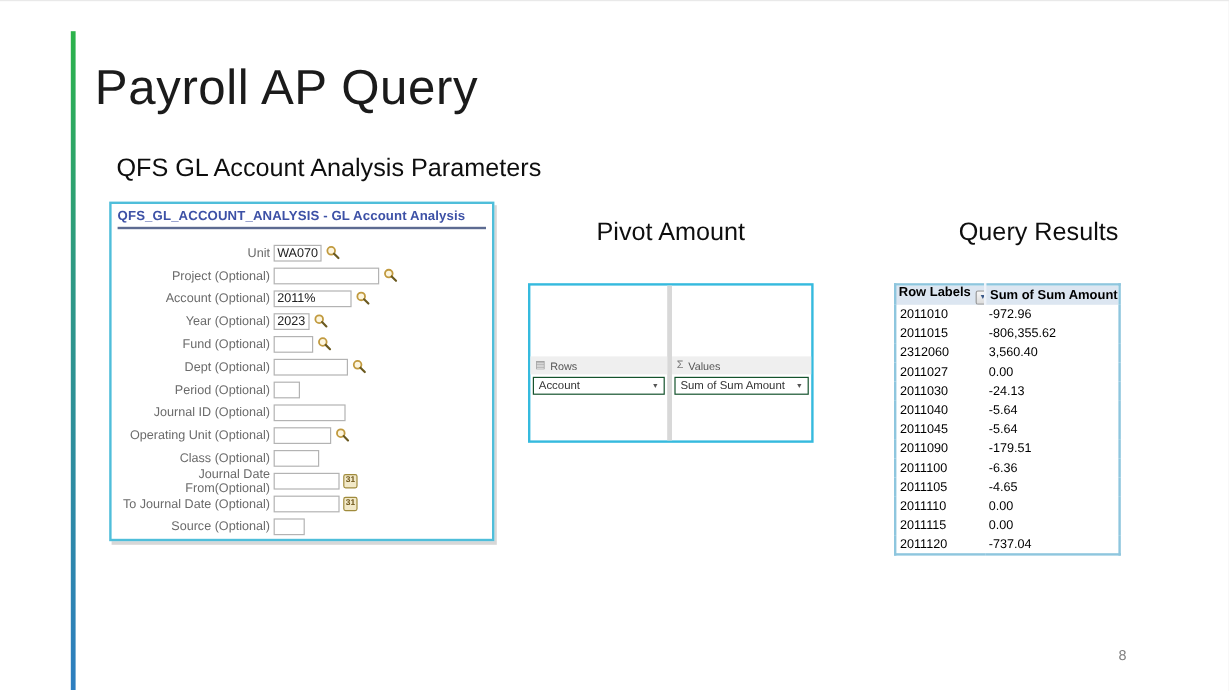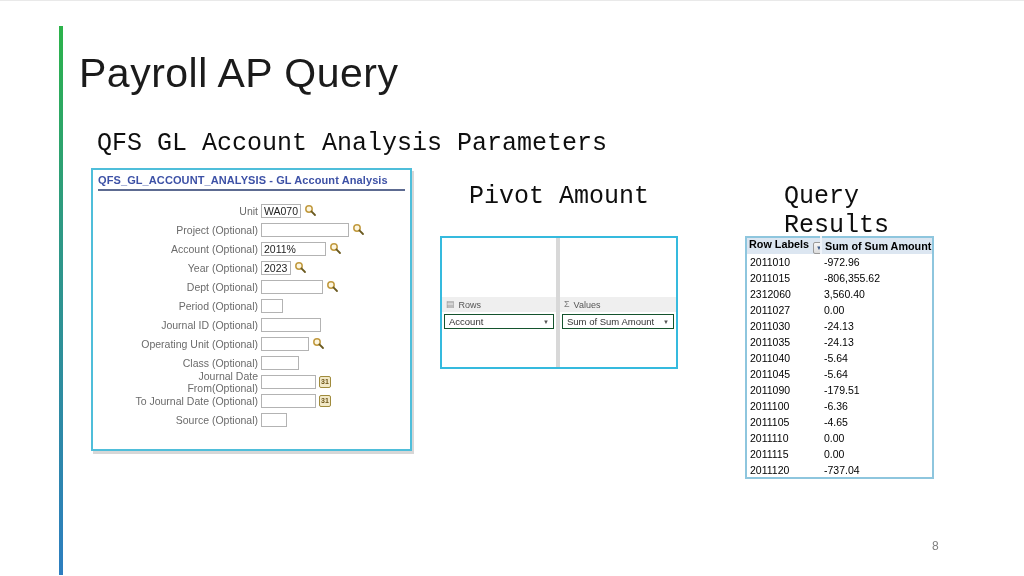--- a/index.html
+++ b/index.html
@@ -10,37 +10,37 @@
     overflow:hidden; margin:1px auto;
   }
   .accent-bar {
     position:absolute; left:59px; top:25px; width:4px; height:549px;
     background:linear-gradient(to bottom, #2cb34a 0%, #2e9a82 35%, #2d7ec0 100%);
   }
   .slide-title {
     position:absolute; left:79px; top:50px; font-size:41px; font-weight:400;
     color:#1b1b1b; line-height:1.1; letter-spacing:0.5px;
   }
-  .section-heading { position:absolute; font-size:25px; color:#0e0e0e;font-family:Liberation Mono, monospace; }
+  .section-heading { position:absolute; font-size:21px; color:#0e0e0e; }
   .subtitle { left:97px; top:128px; }
   .pivot-heading { left:440px; top:181px; width:238px; text-align:center; }
-  .results-heading { left:784px; top:181px; width:187px; text-align:left; }
+  .results-heading { left:745px; top:181px; width:187px; text-align:right; }
 
   
   .form-box {
     position:absolute; left:91px; top:167px; width:321px; height:283px;
     border:2px solid #4fbeda; background:#fff;
     box-shadow:2px 3px 0 rgba(140,140,140,0.35);
   }
   .form-title {
     margin:4px 5px 0 5px; padding-bottom:3px;
     font-size:11px; font-weight:bold; color:#3d51a6;
     border-bottom:2px solid #5d6b91; letter-spacing:0.1px;
   }
-  .form-fields { position:absolute; top:31px; left:0; right:0;padding-left:33px; }
+  .form-fields { position:absolute; top:31px; left:0; right:0; }
   .field-row { height:19px; display:flex; align-items:center; }
   .field-label {
     width:135px; flex:none; text-align:right; padding-right:3px;
     font-size:10.5px; color:#6b6b6b;
   }
   .field-input {
     height:14px; border:1px solid #b3b3b3; background:#fff;
     font-family:"Liberation Sans", sans-serif; font-size:10.5px; color:#222;
     padding:0 2px; margin-right:3px; outline:none;
   }
@@ -135,20 +135,30 @@
           <span class="mag">
             <svg width="13" height="13" viewBox="0 0 13 13">
               <circle cx="5" cy="5" r="3.2" fill="#fdf6e0" stroke="#c19a3f" stroke-width="1.5"></circle>
               <line x1="7.4" y1="7.4" x2="11" y2="11" stroke="#6b5a20" stroke-width="1.8" stroke-linecap="round"></line>
             </svg>
           </span>
         </div>
         <div class="field-row">
           <label class="field-label">Year (Optional)</label>
           <input class="field-input" readonly="" value="2023" style="width: 30px;">
+          <span class="mag">
+            <svg width="13" height="13" viewBox="0 0 13 13">
+              <circle cx="5" cy="5" r="3.2" fill="#fdf6e0" stroke="#c19a3f" stroke-width="1.5"></circle>
+              <line x1="7.4" y1="7.4" x2="11" y2="11" stroke="#6b5a20" stroke-width="1.8" stroke-linecap="round"></line>
+            </svg>
+          </span>
+        </div>
+        <div class="field-row">
+          <label class="field-label">Fund (Optional)</label>
+          <input class="field-input" readonly="" style="width: 33px;">
           <span class="mag">
             <svg width="13" height="13" viewBox="0 0 13 13">
               <circle cx="5" cy="5" r="3.2" fill="#fdf6e0" stroke="#c19a3f" stroke-width="1.5"></circle>
               <line x1="7.4" y1="7.4" x2="11" y2="11" stroke="#6b5a20" stroke-width="1.8" stroke-linecap="round"></line>
             </svg>
           </span>
         </div>
         <div class="field-row">
           <label class="field-label">Dept (Optional)</label>
           <input class="field-input" readonly="" style="width: 62px;">
@@ -248,24 +258,20 @@
         </tr>
         <tr>
           <td>2011027</td>
           <td class="amount">0.00</td>
         </tr>
         <tr>
           <td>2011030</td>
           <td class="amount">-24.13</td>
         </tr>
         <tr>
-          <td>2011035</td>
-          <td class="amount">-24.13</td>
-        </tr>
-        <tr>
           <td>2011040</td>
           <td class="amount">-5.64</td>
         </tr>
         <tr>
           <td>2011045</td>
           <td class="amount">-5.64</td>
         </tr>
         <tr>
           <td>2011090</td>
           <td class="amount">-179.51</td>

